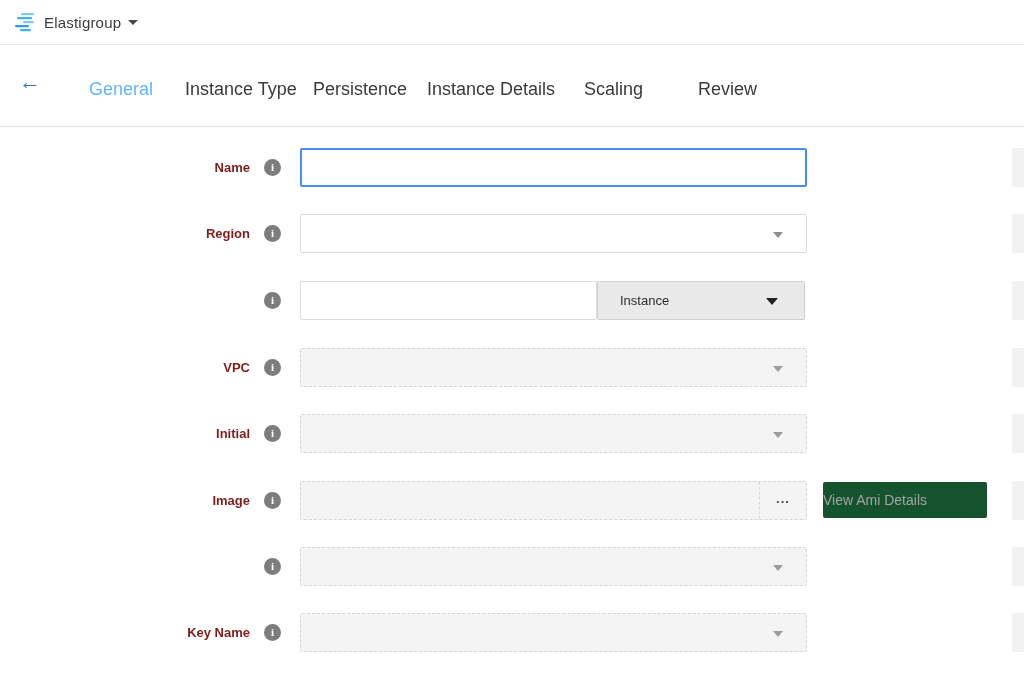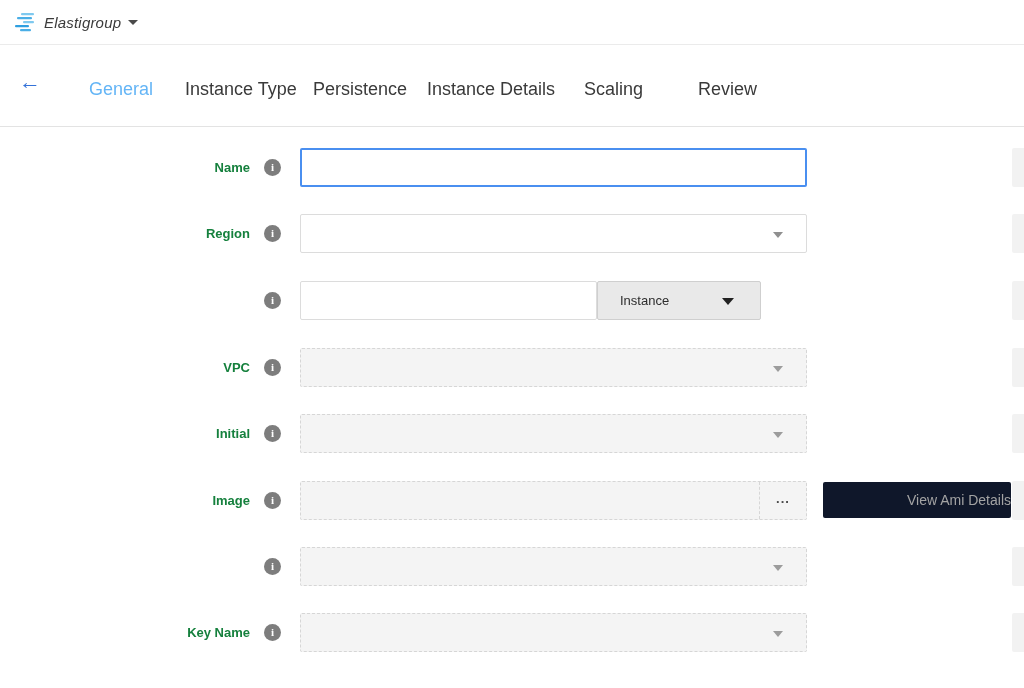--- a/index.html
+++ b/index.html
@@ -6,21 +6,21 @@
   html,body { background:#fff; }
   body { font-family: "Liberation Sans", sans-serif; }
   .screen {
     position: relative; width: 1024px; height: 688px;
     background:#fff; overflow:hidden;
   }
 
   
   .app-header {
     position:absolute; top:0; left:0; width:1024px; height:45px;
-    background:#fff; border-bottom:1px solid #ebebeb;font-style:italic;
+    background:#fff; border-bottom:1px solid #ebebeb;
   }
   .logo {
     position:absolute; left:15px; top:12px; width:22px; height:21px; cursor:pointer;
   }
   .app-title {
     position:absolute; left:44px; top:14px; font-size:15px; color:#3b3b3b;
     letter-spacing:.2px; cursor:pointer;
   }
   .header-caret {
     position:absolute; left:128px; top:20px; width:0; height:0;
@@ -41,42 +41,42 @@
     position:absolute; top:33px; font-size:18px; color:#3a3a3a; cursor:pointer;
     white-space:nowrap;
     text-align:center;
   }
   .tab.active { color:#64b5f6; }
 
   
   .row { position:absolute; left:0; width:1024px; height:39px; }
   .row-label {
     position:absolute; right:774px; top:0; height:39px; line-height:39px;
-    font-size:13px; font-weight:bold; color:#15803d; white-space:nowrap;
+    font-size:13px; font-weight:bold; color:#7f1d1d; white-space:nowrap;
   }
   .info-icon {
     position:absolute; left:264px; top:11px; width:17px; height:17px;
     border-radius:50%; background:#7d7d7d; color:#fff; font-size:11px;
     font-weight:bold; text-align:center; line-height:17px; cursor:pointer;
     font-family:"Liberation Serif", serif;
   }
   .field { position:absolute; left:300px; top:0; height:39px; }
 
   .input-focused {
     width:507px; background:#fff; border:2px solid #4a8ff0; border-radius:2px;
   }
   .select-enabled {
     width:507px; background:#fff; border:1px solid #dcdcdc; border-radius:2px;
     cursor:pointer;
   }
   .input-plain {
     width:297px; background:#fff; border:1px solid #dcdcdc; border-radius:2px;
   }
   .unit-select {
-    position:absolute; left:597px; top:0; width:164px; height:39px;
+    position:absolute; left:597px; top:0; width:208px; height:39px;
     background:#e9e9e9; border:1px solid #cfcfcf; border-radius:2px;
     cursor:pointer;
   }
   .unit-select .unit-text {
     position:absolute; left:22px; top:0; line-height:37px; font-size:13px; color:#2d2d2d;
   }
   .select-disabled {
     width:507px; background:#f4f4f4; border:1px dashed #d6d6d6; border-radius:2px;
   }
   .caret {
@@ -91,23 +91,23 @@
   }
   .picker-disabled {
     width:507px; background:#f4f4f4; border:1px dashed #d6d6d6; border-radius:2px;
   }
   .picker-browse {
     position:absolute; right:0; top:0; width:47px; height:37px;
     border-left:1px dashed #d6d6d6; text-align:center; line-height:33px;
     font-size:13px; font-weight:bold; color:#4a4a4a; letter-spacing:1px;
   }
   .action-button {
-    position:absolute; left:823px; top:1px; width:188px; height:36px;
-    background:#0f172a; border:none; border-radius:2px; color:#a3a3a3;
-    font-size:14px; text-align:right; line-height:36px;
+    position:absolute; left:823px; top:1px; width:164px; height:36px;
+    background:#14532d; border:none; border-radius:2px; color:#a3a3a3;
+    font-size:14px; text-align:left; line-height:36px;
     font-family:"Liberation Sans", sans-serif;
   }
   .edge-stub {
     position:absolute; left:1012px; top:0; width:12px; height:39px;
     background:#f2f2f2; border-radius:2px 0 0 2px;
   }
   input.bare {
     width:100%; height:100%; border:none; outline:none; background:transparent;
     font-size:14px; padding:0 10px; color:#333;
     font-family:"Liberation Sans", sans-serif;

